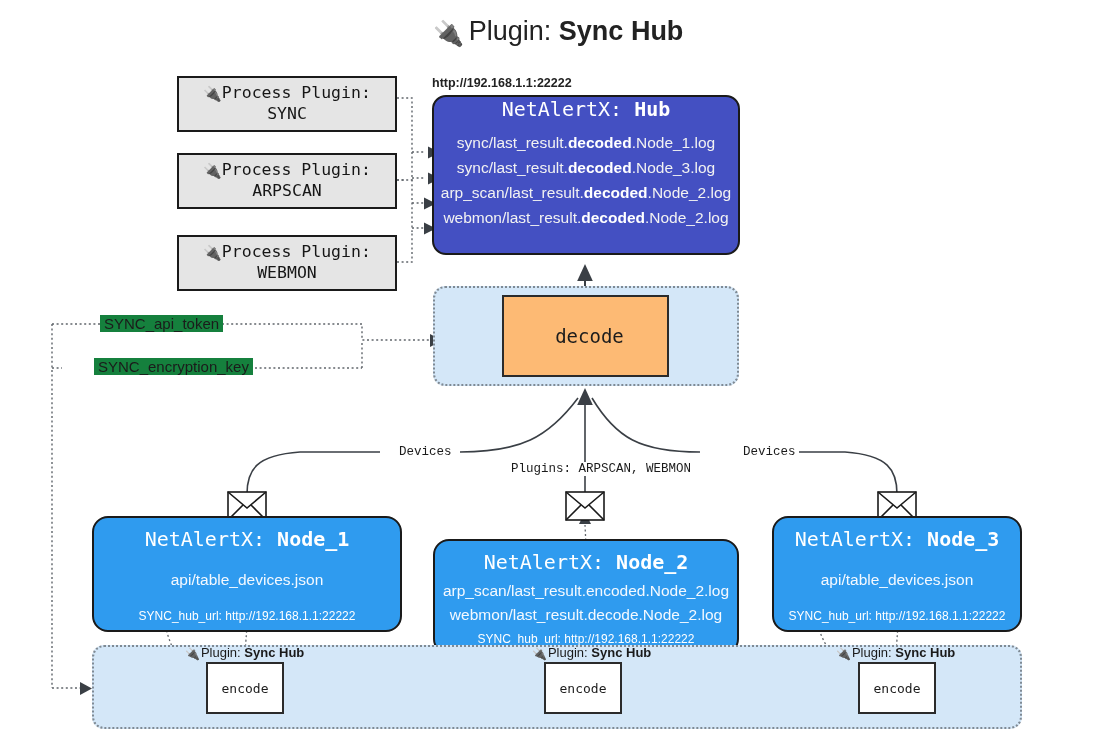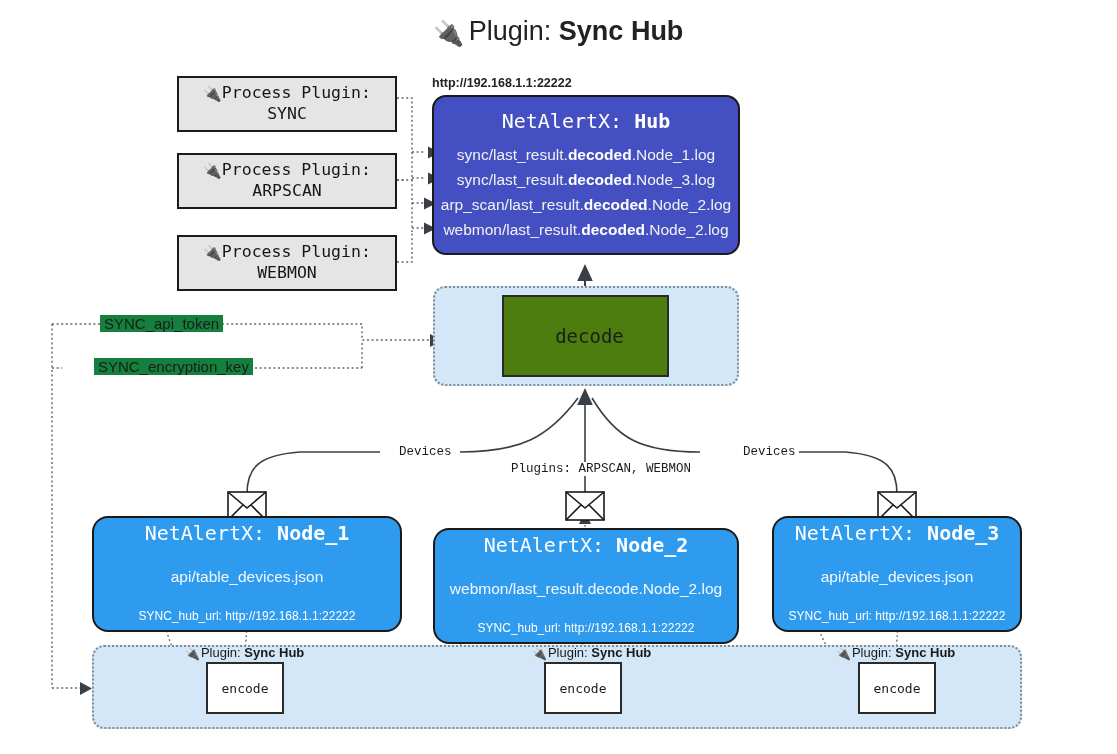--- a/index.html
+++ b/index.html
@@ -29,21 +29,21 @@
   }
   .pbox .l1{white-space:nowrap;}
   .pbox .l1 .plug{font-family:"DejaVu Sans",sans-serif;font-size:15px;vertical-align:-1px;}
   .pbox .l2{white-space:nowrap;}
 
   
   .hub{
     position:absolute;left:432px;top:95px;width:308px;height:160px;
     background:#4450c2;border:2px solid #1a1a1a;border-radius:14px;box-sizing:border-box;
     display:flex;flex-direction:column;align-items:center;
-    padding-top:12px;
+    padding-top:0;
   }
   .hub .htitle{
     font-family:"DejaVu Sans Mono","Liberation Mono",monospace;
     font-size:20px;color:#fff;white-space:nowrap;margin-bottom:9px;
   }
   .hub .htitle b{font-weight:bold;}
   .hub .logline{
     font-size:15.5px;color:#f2f2f2;white-space:nowrap;line-height:1.62;
   }
   .hub .logline b{color:#fff;font-weight:bold;}
@@ -52,31 +52,31 @@
     font-size:12.5px;color:#222;font-weight:600;white-space:nowrap;
   }
 
   
   .decode-wrap{
     position:absolute;left:433px;top:286px;width:306px;height:100px;
     background:#d4e7f8;border:2px dotted #7f8a94;border-radius:12px;box-sizing:border-box;
   }
   .decode-box{
     position:absolute;left:502px;top:295px;width:167px;height:82px;
-    background:#4d7c0f;border:2px solid #2b2b2b;box-sizing:border-box;
+    background:#fdba74;border:2px solid #2b2b2b;box-sizing:border-box;
     display:flex;align-items:center;justify-content:center;
     font-family:"DejaVu Sans Mono","Liberation Mono",monospace;
     font-size:19px;color:#1c1c1c;padding-left:8px;
   }
 
   
   .node{
     position:absolute;height:116px;
     background:#2f9bef;border:2px solid #1a1a1a;border-radius:16px;box-sizing:border-box;
-    display:flex;flex-direction:column;align-items:center;padding-top:3px;
+    display:flex;flex-direction:column;align-items:center;padding-top:9px;
   }
   .node .ntitle{
     font-family:"DejaVu Sans Mono","Liberation Mono",monospace;
     font-size:20px;color:#fff;white-space:nowrap;
   }
   .node .ntitle b{font-weight:bold;}
   .node .nlines{
     flex:1;display:flex;flex-direction:column;align-items:center;justify-content:center;
     width:100%;
   }
@@ -259,25 +259,26 @@
   <div class="node" style="left:92px;top:516px;width:310px;">
     <div class="ntitle">
       <span>NetAlertX:</span> <b>Node_1</b>
     </div>
     <div class="nlines">
       <div class="nline">api/table_devices.json</div>
     </div>
     <div class="nfoot">SYNC_hub_url: http://192.168.1.1:22222</div>
   </div>
 
-  <div class="node" style="left:433px;top:528px;width:306px;">
+  <div class="node" style="left:433px;top:539px;width:306px;">
     <div class="ntitle">
       <span>NetAlertX:</span> <b>Node_2</b>
     </div>
     <div class="nlines">
+      <div class="nline">arp_scan/last_result.encoded.Node_2.log</div>
       <div class="nline">webmon/last_result.decode.Node_2.log</div>
     </div>
     <div class="nfoot">SYNC_hub_url: http://192.168.1.1:22222</div>
   </div>
 
   <div class="node" style="left:772px;top:516px;width:250px;">
     <div class="ntitle">
       <span>NetAlertX:</span> <b>Node_3</b>
     </div>
     <div class="nlines">

